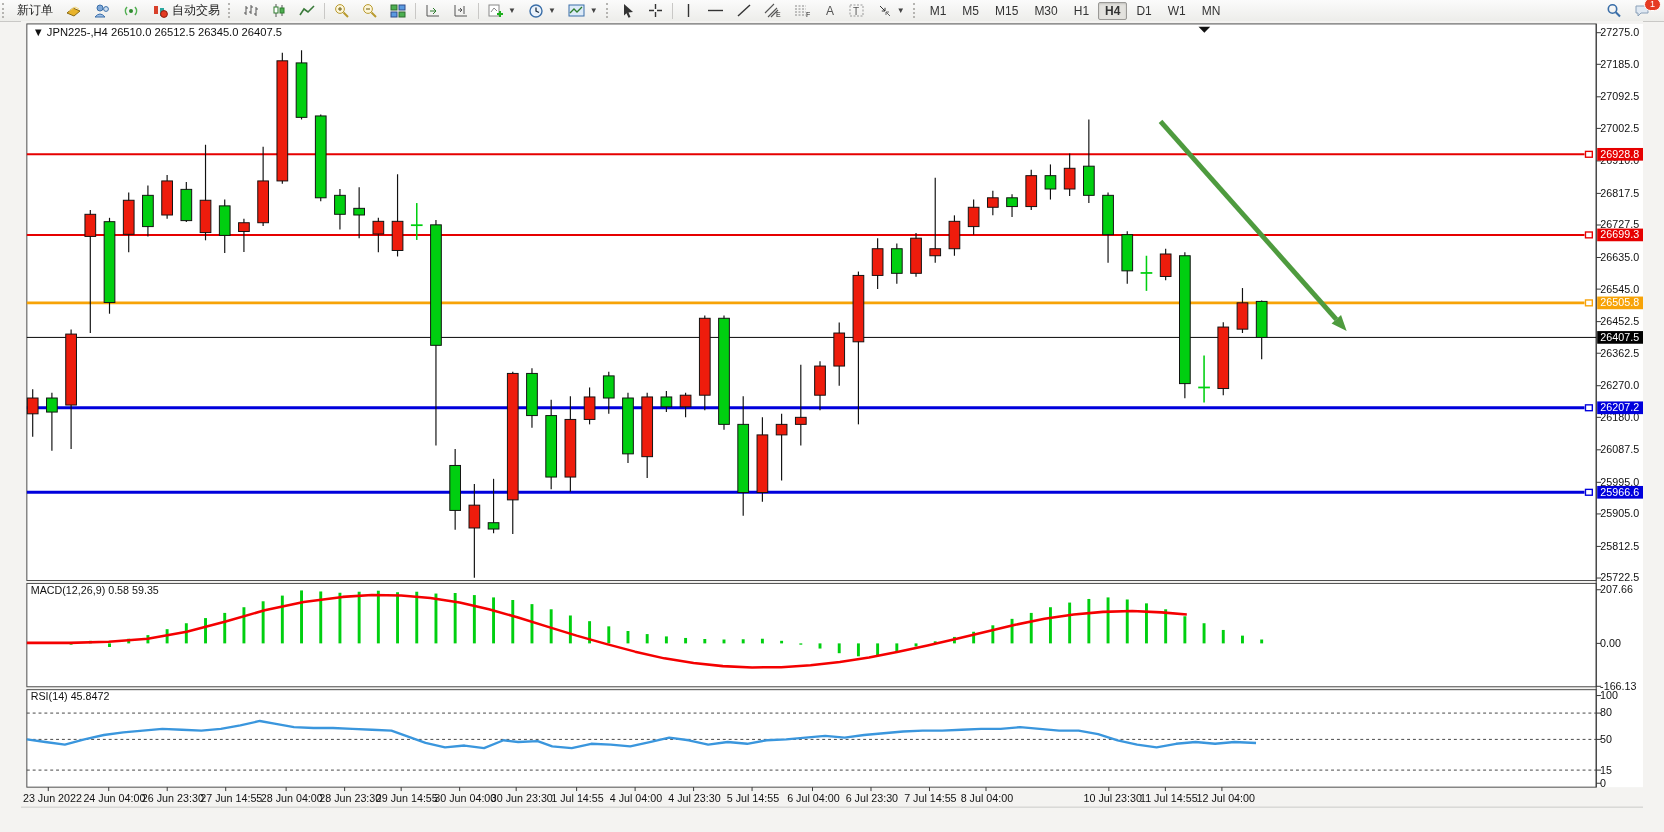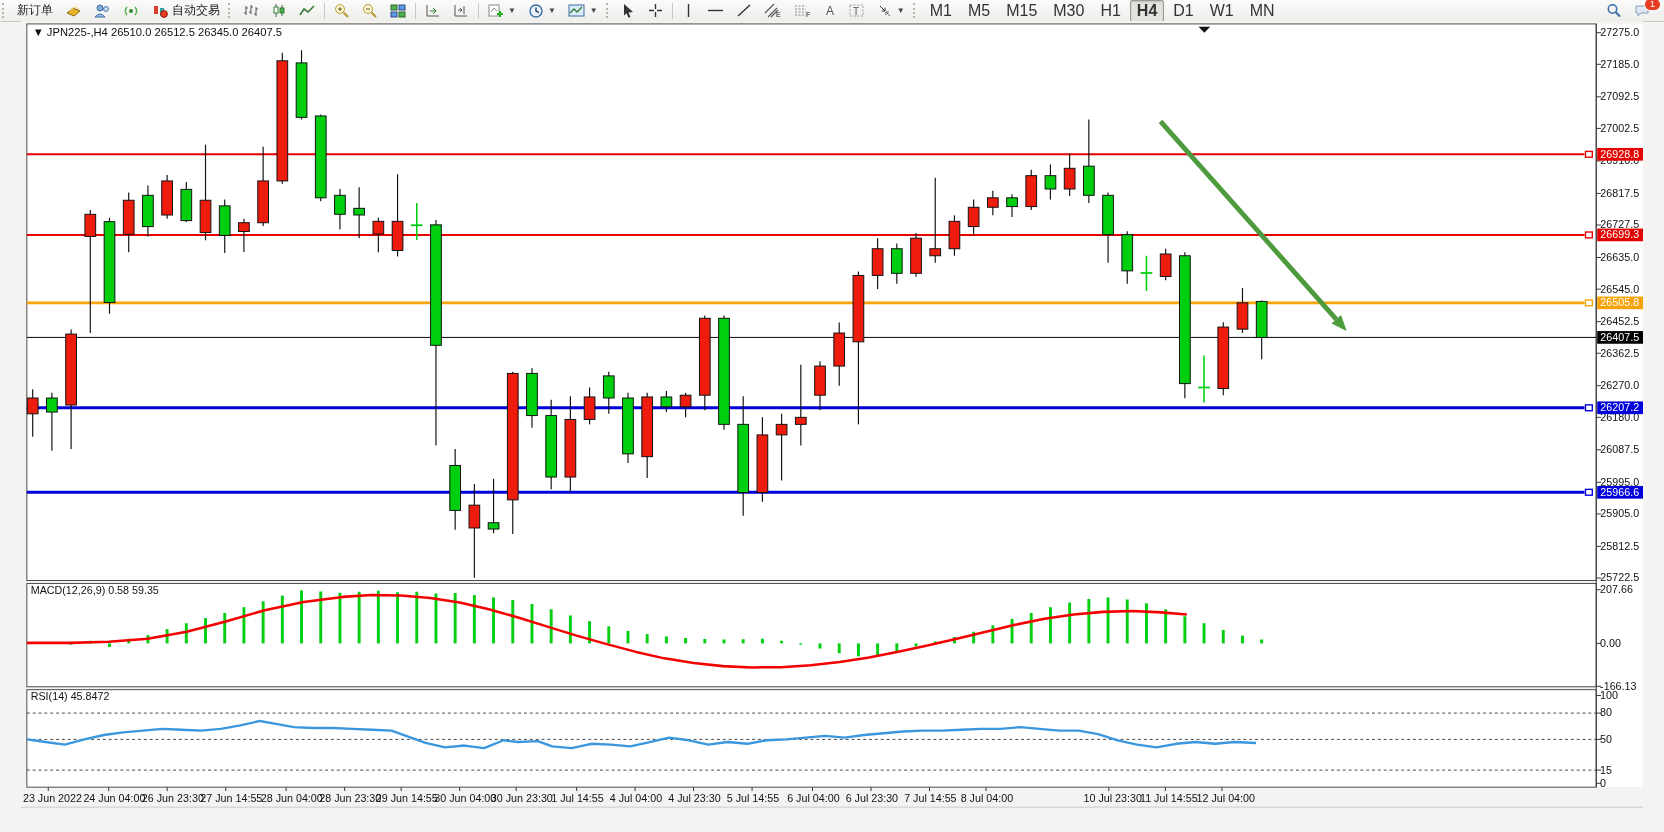--- a/index.html
+++ b/index.html
@@ -4,21 +4,21 @@
 <style>
   html,body{margin:0;padding:0;background:#e9e9e9;font-family:"Liberation Sans",sans-serif;}
   #app{position:relative;width:1664px;height:832px;background:#f4f3f1;overflow:hidden;}
   
   #toolbar{position:absolute;left:0;top:0;width:1664px;height:21px;background:linear-gradient(#fbfbfb,#ededea);
     border-bottom:1px solid #c9c8c6;display:flex;align-items:center;font-size:12px;color:#222;white-space:nowrap;}
   .grip{width:5px;height:15px;margin:0 2px;border-left:2px dotted #b5b4b1;}
   .sep{width:1px;height:16px;background:#c9c8c6;margin:0 3px;}
   .tbtn{display:inline-flex;align-items:center;gap:3px;padding:1px 4px;margin:0 1px;border:1px solid transparent;border-radius:2px;cursor:default;}
   .tbtn svg{display:block;}
-  .tf{padding:1px 6px;margin:0 1px;font-size:16px;color:#333;border:1px solid transparent;border-radius:2px;}
+  .tf{padding:1px 6px;margin:0 1px;font-size:12px;color:#333;border:1px solid transparent;border-radius:2px;}
   .tf.active{background:#e3e2de;border-color:#9a9996;box-shadow:inset 0 1px 2px rgba(0,0,0,.15);font-weight:bold;}
   .caret{font-size:8px;color:#444;margin-left:1px;}
   .badge{position:absolute;top:-4px;right:-6px;background:#e53b23;color:#fff;border-radius:8px;font-size:9px;
     line-height:11px;min-width:11px;text-align:center;padding:0 2px;border:1px solid #fff;}
   #chartwrap{position:absolute;left:0;top:21px;}
 </style>
 </head>
 <body>
 <div id="app">
 

